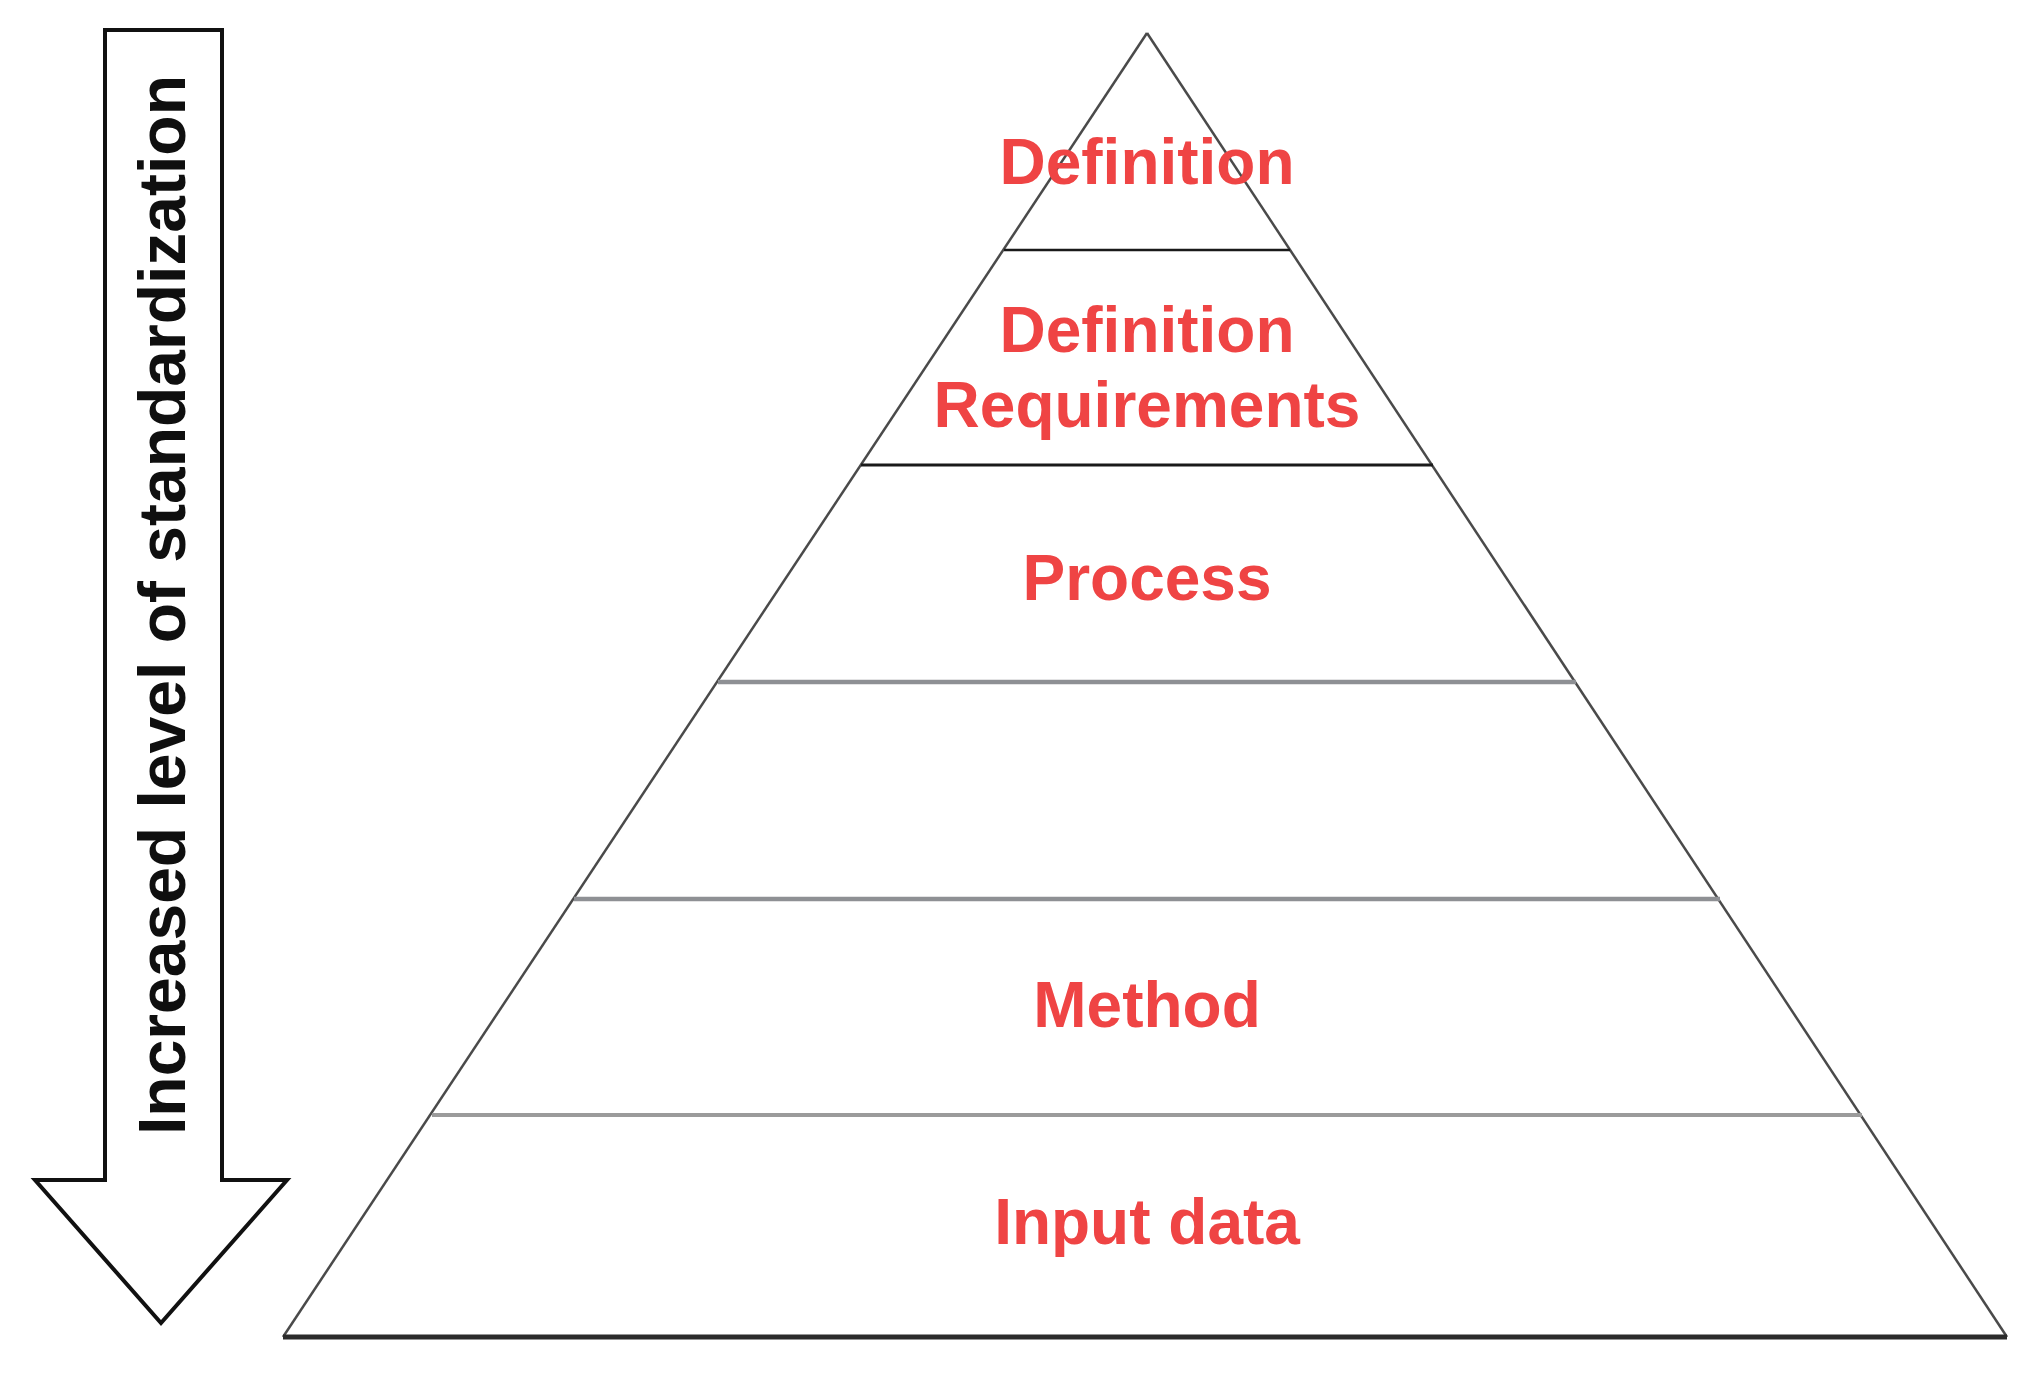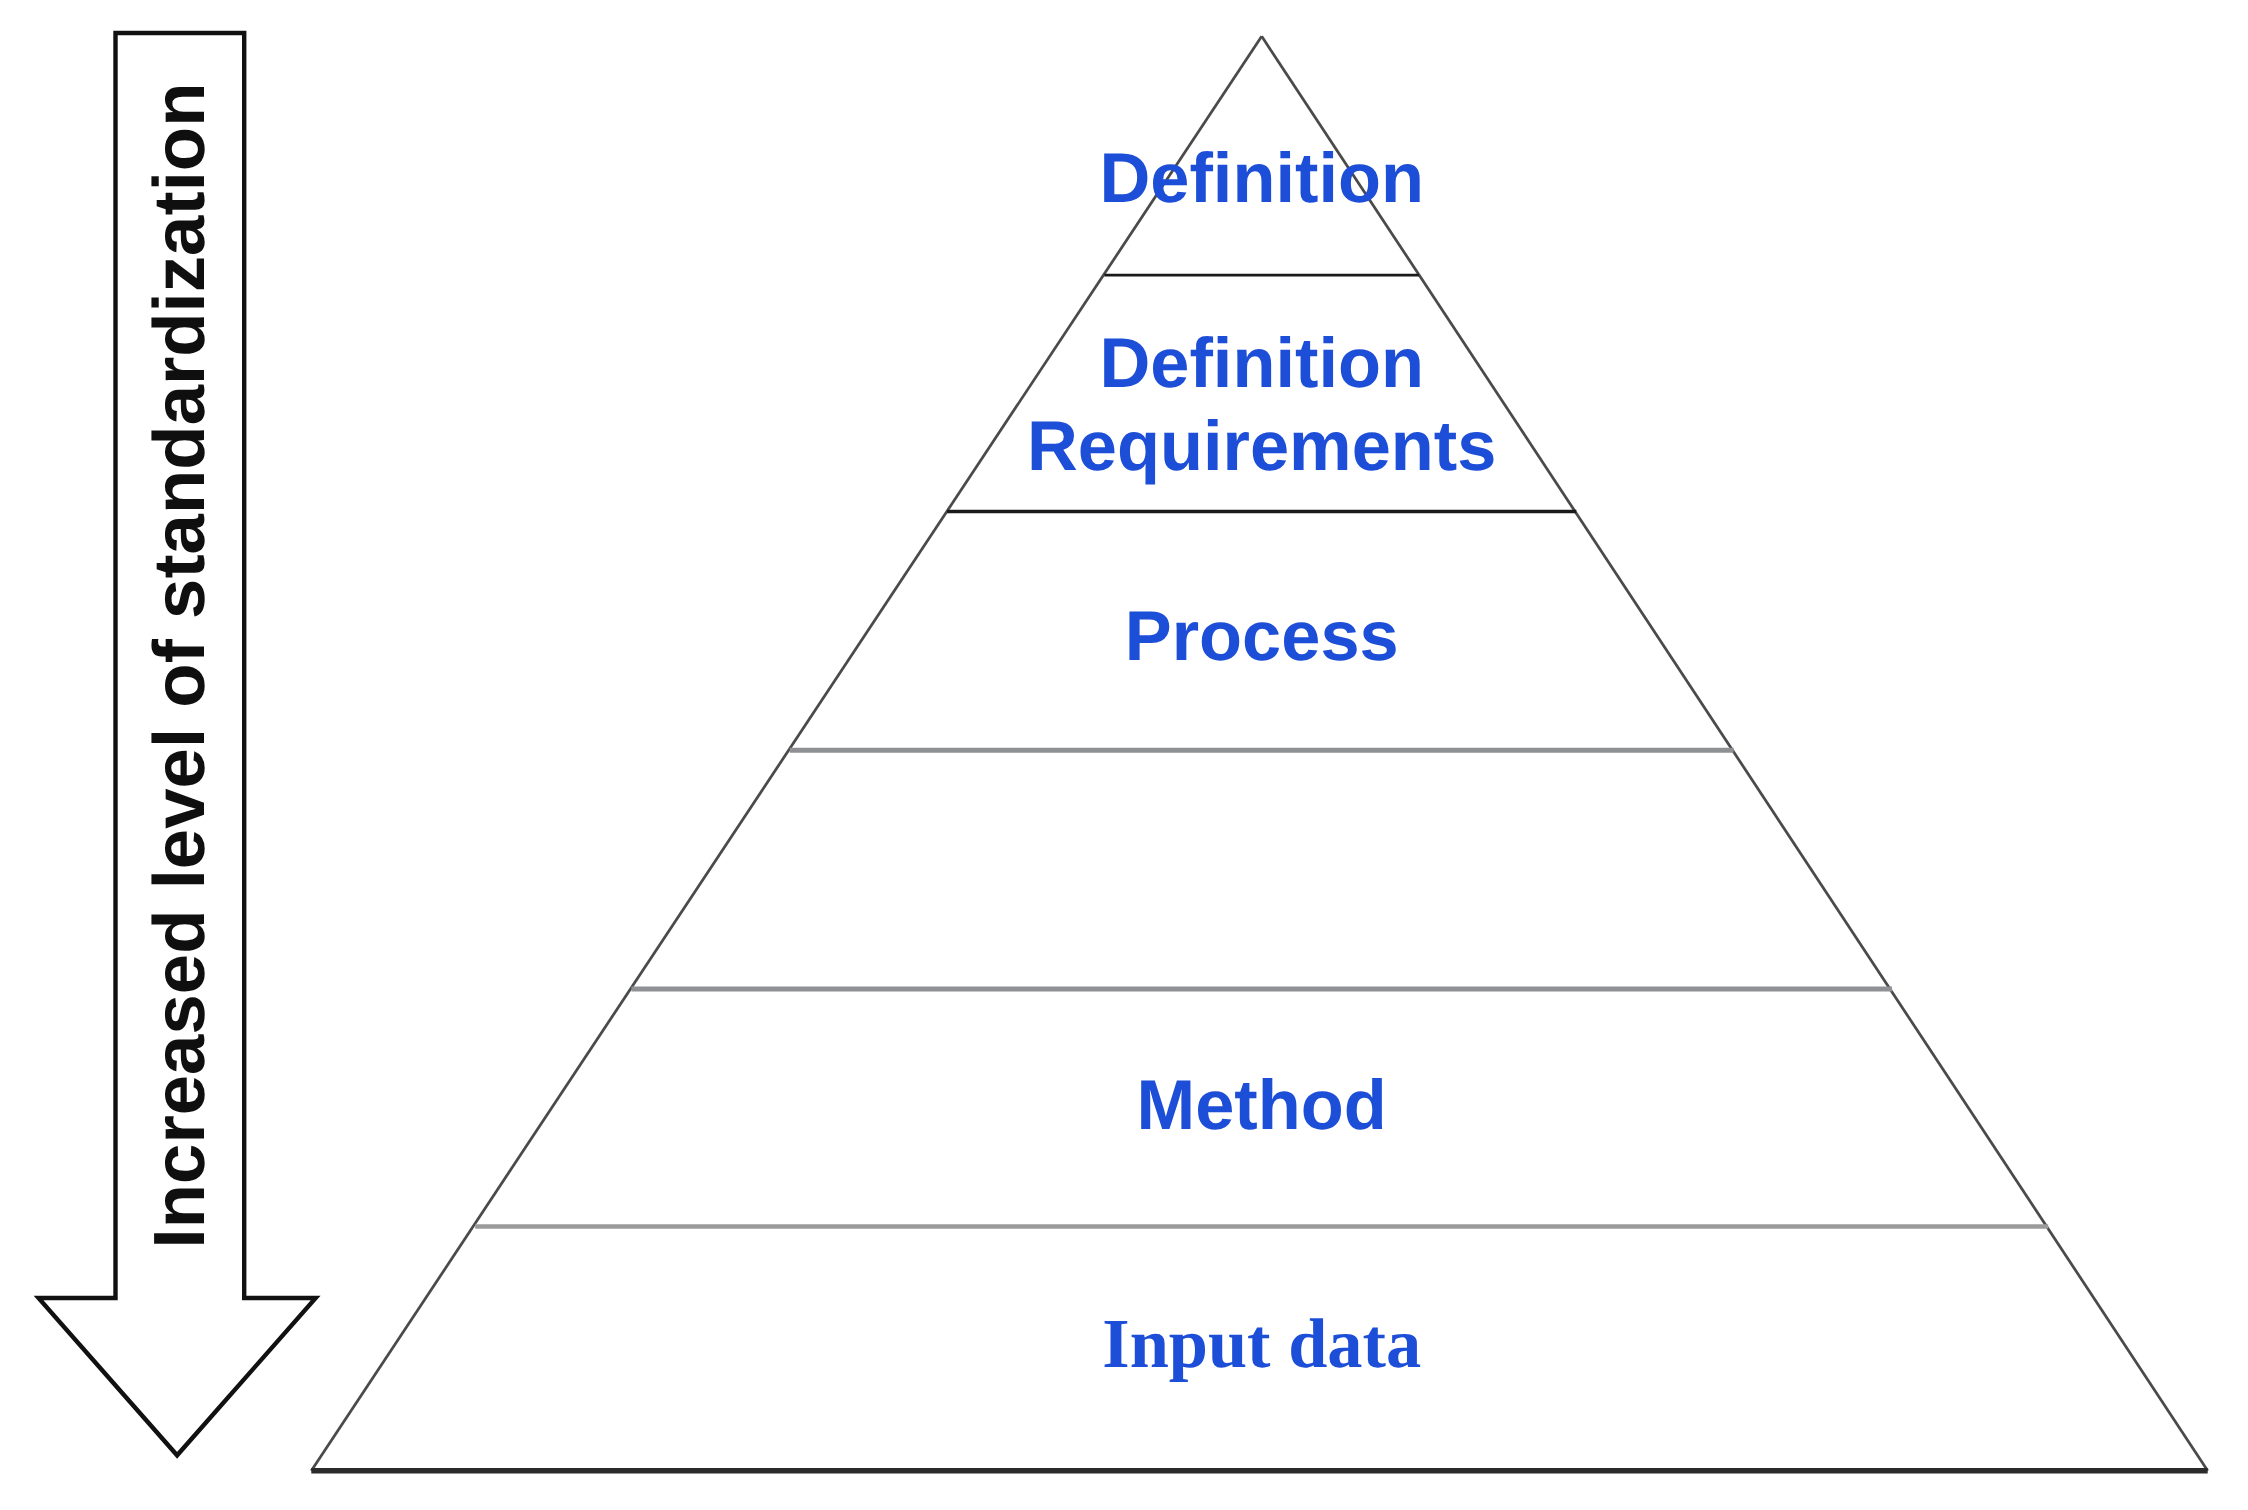--- a/index.html
+++ b/index.html
@@ -11,31 +11,31 @@
     overflow: hidden;
     font-family: "Liberation Sans", sans-serif;
   }
   #shapes { position: absolute; left: 0; top: 0; }
   .level-label {
     position: absolute;
     transform: translate(-50%, -50%);
     font-family: "Liberation Sans", sans-serif;
     font-weight: bold;
     font-size: 64px;
-    color: #1d4ed8;
+    color: #ef4444;
     text-align: center;
     white-space: nowrap;
     line-height: 1.1;
   }
   .lv0 { left: 1147px; top: 162px; }
   .lv1 { left: 1147px; top: 368px; white-space: normal; width: 640px; line-height: 75px; }
   .lv2 { left: 1147px; top: 578px; }
   .lv3 { left: 1147px; top: 790px; }
   .lv4 { left: 1147px; top: 1005px; }
-  .lv5 { left: 1147px; top: 1222px; font-family: Liberation Serif, serif; }
+  .lv5 { left: 1147px; top: 1222px; }
   .arrow-label {
     position: absolute;
     left: 162px;
     top: 605px;
     transform: translate(-50%, -50%) rotate(-90deg);
     font-family: "Liberation Sans", sans-serif;
     font-weight: bold;
     font-size: 66px;
     color: #0f0f0f;
     white-space: nowrap;

